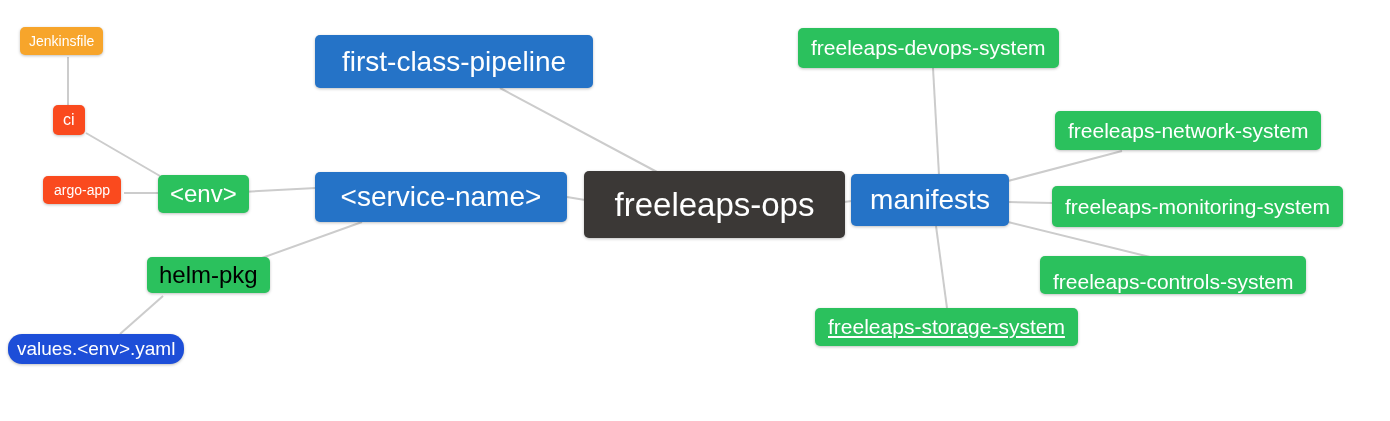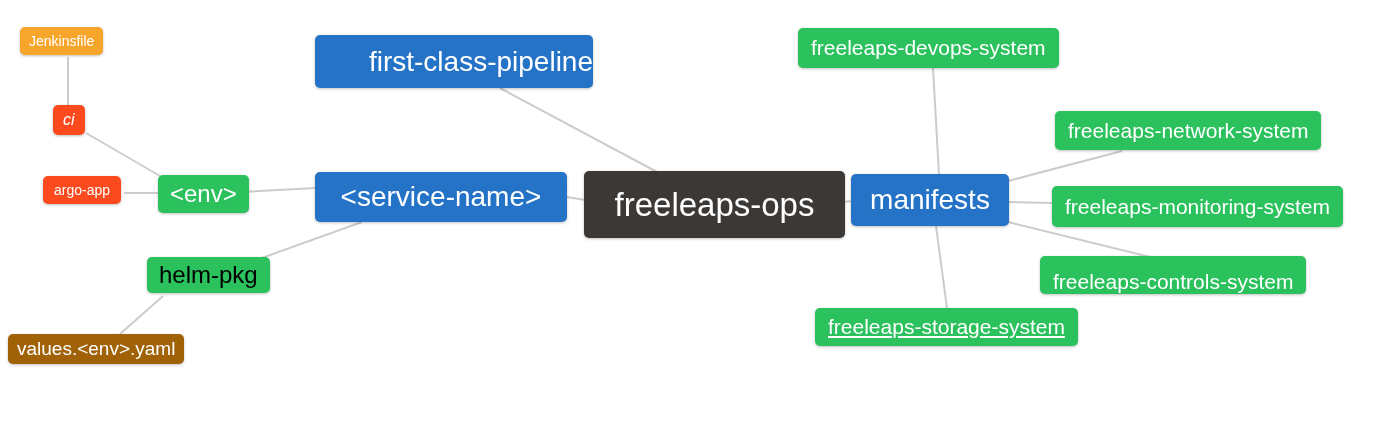--- a/index.html
+++ b/index.html
@@ -23,21 +23,21 @@
     cursor:default;
   }
   
   .c-dark{background:#3b3836;}
   .c-blue{background:#2573c7;}
   .c-green{background:#2bc15d;}
   .c-red{background:#fa4a1e;}
   .c-orange{background:#f7a52b;}
   
   .n-jenkinsfile{left:20px;top:27px;font-size:14px;padding:6px 9px;}
-  .n-ci{left:53px;top:105px;font-size:16px;padding:6px 10px;font-style:italic;}
+  .n-ci{left:53px;top:105px;font-size:16px;padding:6px 10px;}
   .n-argo{left:43px;top:176px;font-size:14px;padding:6px 11px;}
   .n-env{left:158px;top:175px;font-size:24px;padding:5px 12px;}
   .n-helm{left:147px;top:257px;font-size:24px;padding:4px 12px;}
   .n-values{left:8px;top:334px;font-size:19px;padding:4px 9px;}
   .n-pipeline{left:315px;top:35px;width:278px;height:53px;font-size:28px;}
   .n-service{left:315px;top:172px;width:252px;height:50px;font-size:28px;}
   .n-ops{left:584px;top:171px;width:261px;height:67px;font-size:33px;}
   .n-manifests{left:851px;top:174px;width:158px;height:52px;font-size:28px;}
   .n-devops{left:798px;top:28px;height:40px;font-size:21px;padding:16px 13px;}
   .n-network{left:1055px;top:111px;height:39px;font-size:21px;padding:0 13px;}
@@ -80,25 +80,25 @@
   </div>
 
   <div class="node c-green n-env" style="background: rgb(43, 193, 93); color: rgb(255, 255, 255);">
     <span>&lt;env&gt;</span>
   </div>
 
   <div class="node c-green n-helm" style="background: rgb(43, 193, 93); color: #000000;">
     <span>helm-pkg</span>
   </div>
 
-  <div class="node c-red n-values" style="background: #a16207; color: rgb(255, 255, 255);">
+  <div class="node c-red n-values" style="background: #1d4ed8; color: rgb(255, 255, 255); border-radius: 14px;">
     <span>values.&lt;env&gt;.yaml</span>
   </div>
 
-  <div class="node c-blue n-pipeline" style="background: rgb(37, 115, 199); color: rgb(255, 255, 255); justify-content: flex-end;">
+  <div class="node c-blue n-pipeline" style="background: rgb(37, 115, 199); color: rgb(255, 255, 255);">
     <span>first-class-pipeline</span>
   </div>
 
   <div class="node c-blue n-service" style="background: rgb(37, 115, 199); color: rgb(255, 255, 255);">
     <span>&lt;service-name&gt;</span>
   </div>
 
   <div class="node c-dark n-ops" style="background: rgb(59, 56, 54); color: rgb(255, 255, 255);">
     <span>freeleaps-ops</span>
   </div>

